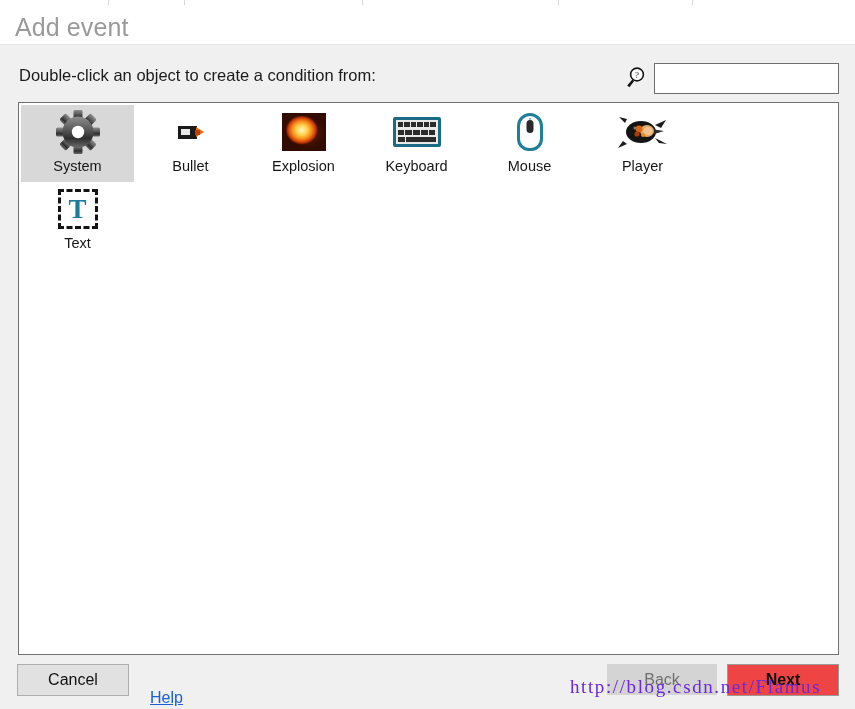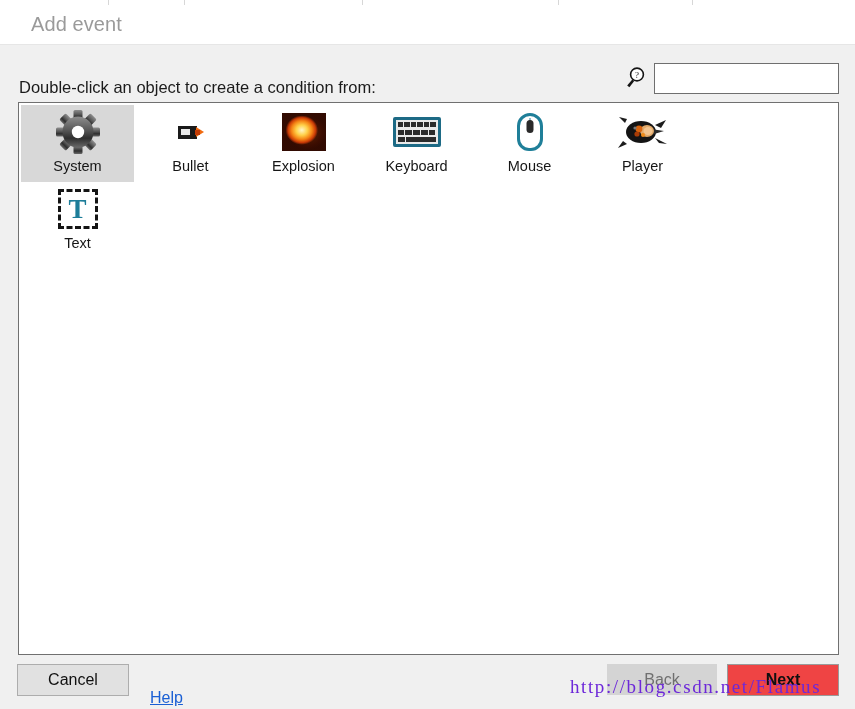--- a/index.html
+++ b/index.html
@@ -36,25 +36,24 @@
   .titlebar {
     position: absolute;
     top: 5px; left: 0;
     width: 855px; height: 40px;
     background: #ffffff;
     border-bottom: 1px solid #e6e6e6;
   }
   .title-text {
     position: absolute;
     left: 15px; top: 8px;
-    font-size: 20px;
+    font-size: 25px;
     color: #9a9a9a;
     letter-spacing: 0.1px;
     white-space: nowrap;
-    margin-left: 16px;
   }
 
   
   .left-edge {
     position: absolute;
     left: 0; top: 46px;
     width: 2px; height: 663px;
     background: #e3e3e3;
   }
   .right-edge {
@@ -67,21 +66,21 @@
   
   .body-area {
     position: absolute;
     top: 46px; left: 0;
     width: 855px; height: 663px;
     background: #f0f0f0;
   }
 
   .instruction {
     position: absolute;
-    left: 19px; top: 78px;
+    left: 19px; top: 66px;
     font-size: 16.5px;
     color: #1b1b1b;
     white-space: nowrap;
   }
 
   
   .search-icon {
     position: absolute;
     left: 624px; top: 66px;
     width: 22px; height: 24px;

